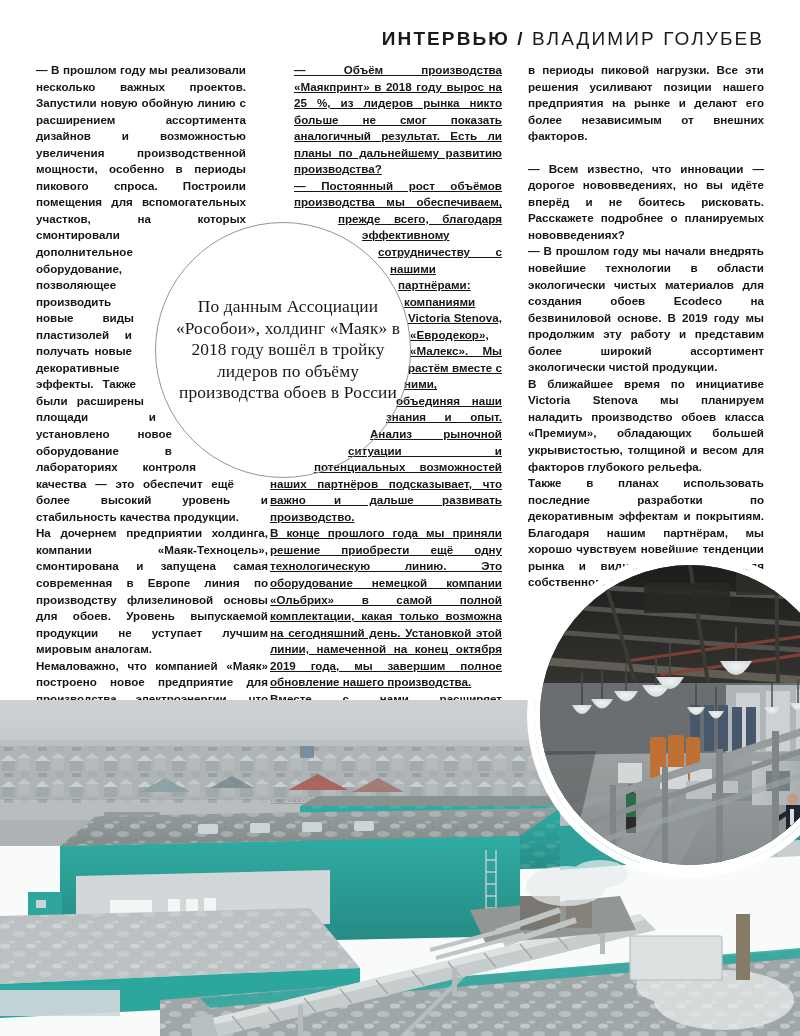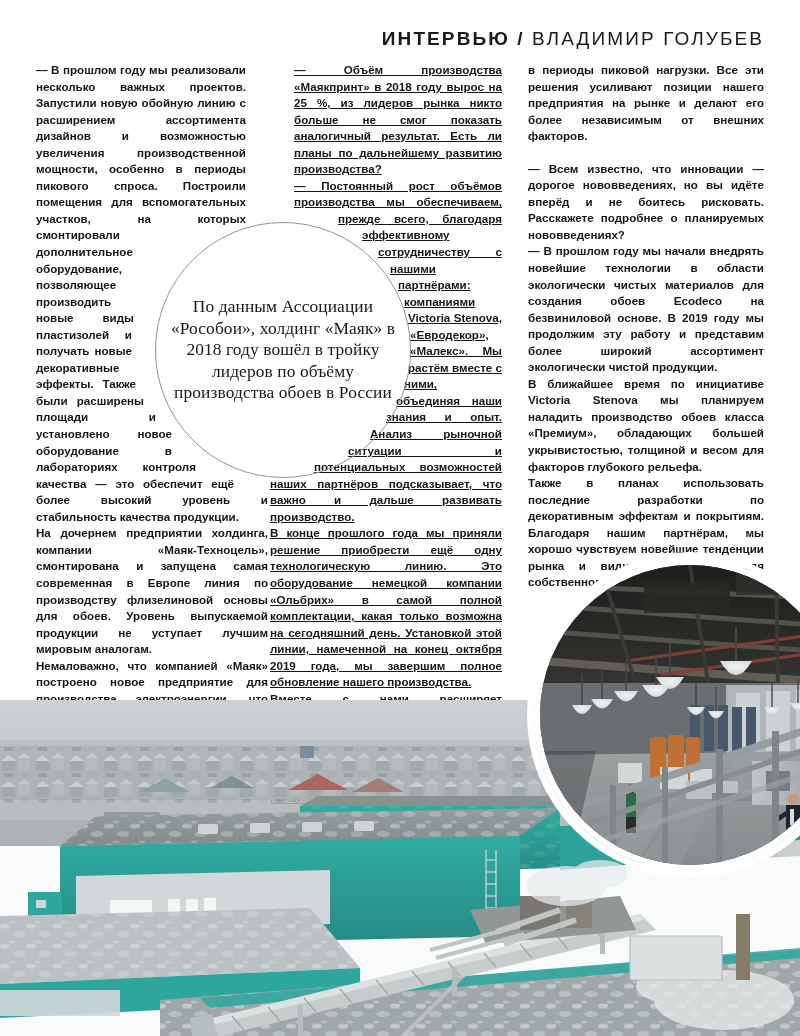--- a/index.html
+++ b/index.html
@@ -49,21 +49,21 @@
   .wrapL{float:right;width:0;height:0;clear:right;}
   .wrapR{float:left;width:0;height:0;clear:left;}
 
   
   .pullquote{
     position:absolute;
     left:155px;top:222px;width:256px;height:256px;
     border:1.4px solid #8d979a;border-radius:50%;
     box-sizing:border-box;
     background:transparent;
-    display:flex;align-items:center;justify-content:center;
+    display:flex;align-items:center;justify-content:flex-end;
     z-index:5;
     pointer-events:none;
   }
   .pullquote .pq-inner{
     width:244px;
     text-align:center;
     font-family:"Liberation Serif","DejaVu Serif",serif;
     font-size:17.4px;line-height:21.4px;
     font-weight:normal;letter-spacing:0.1px;
     color:#181818;

